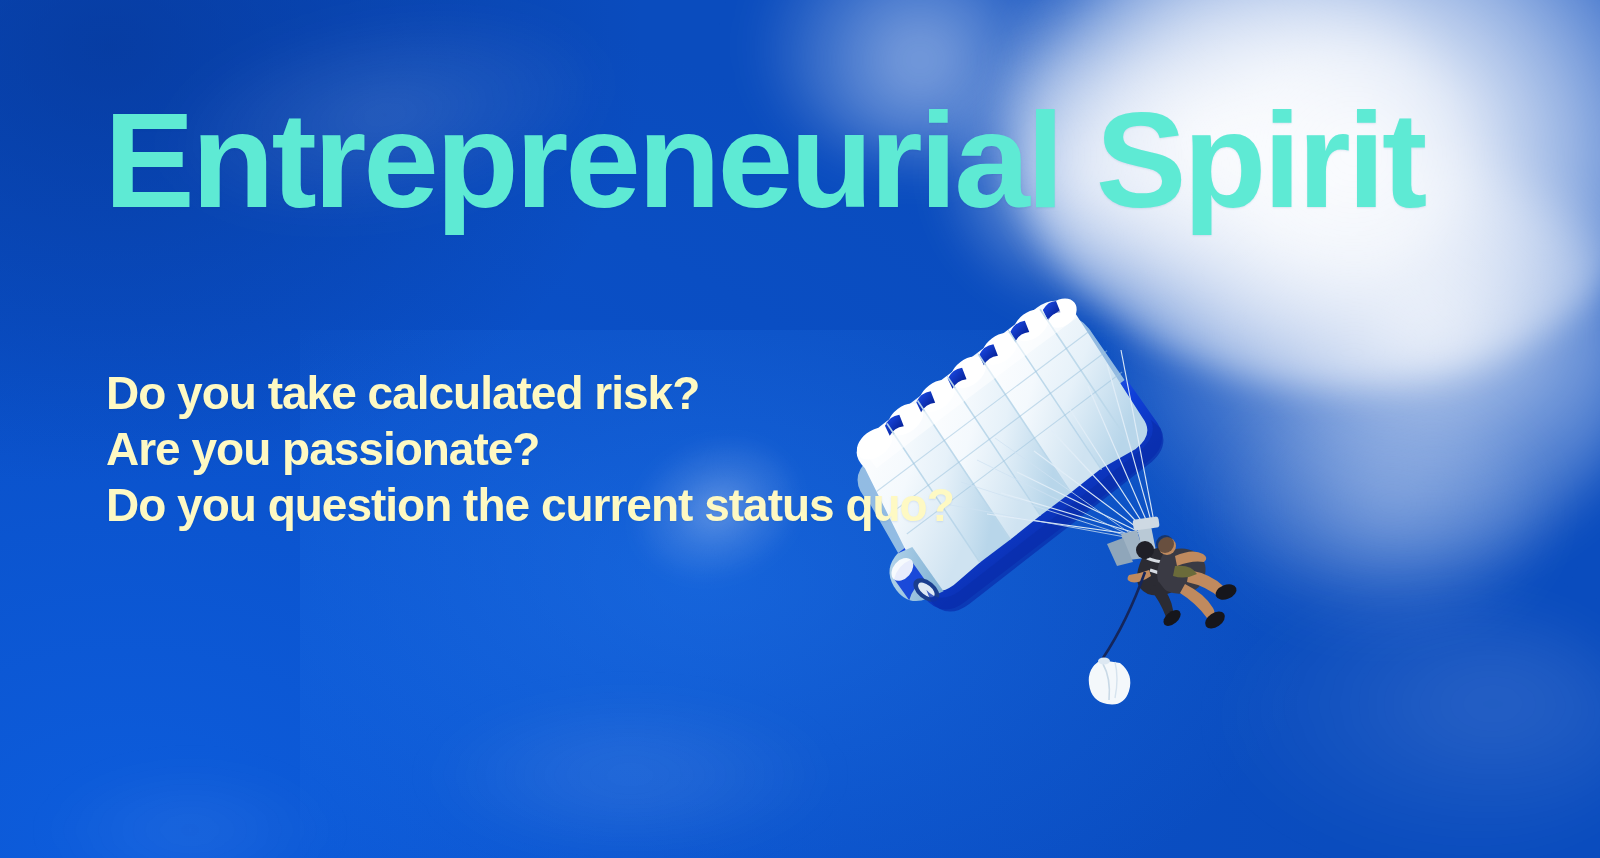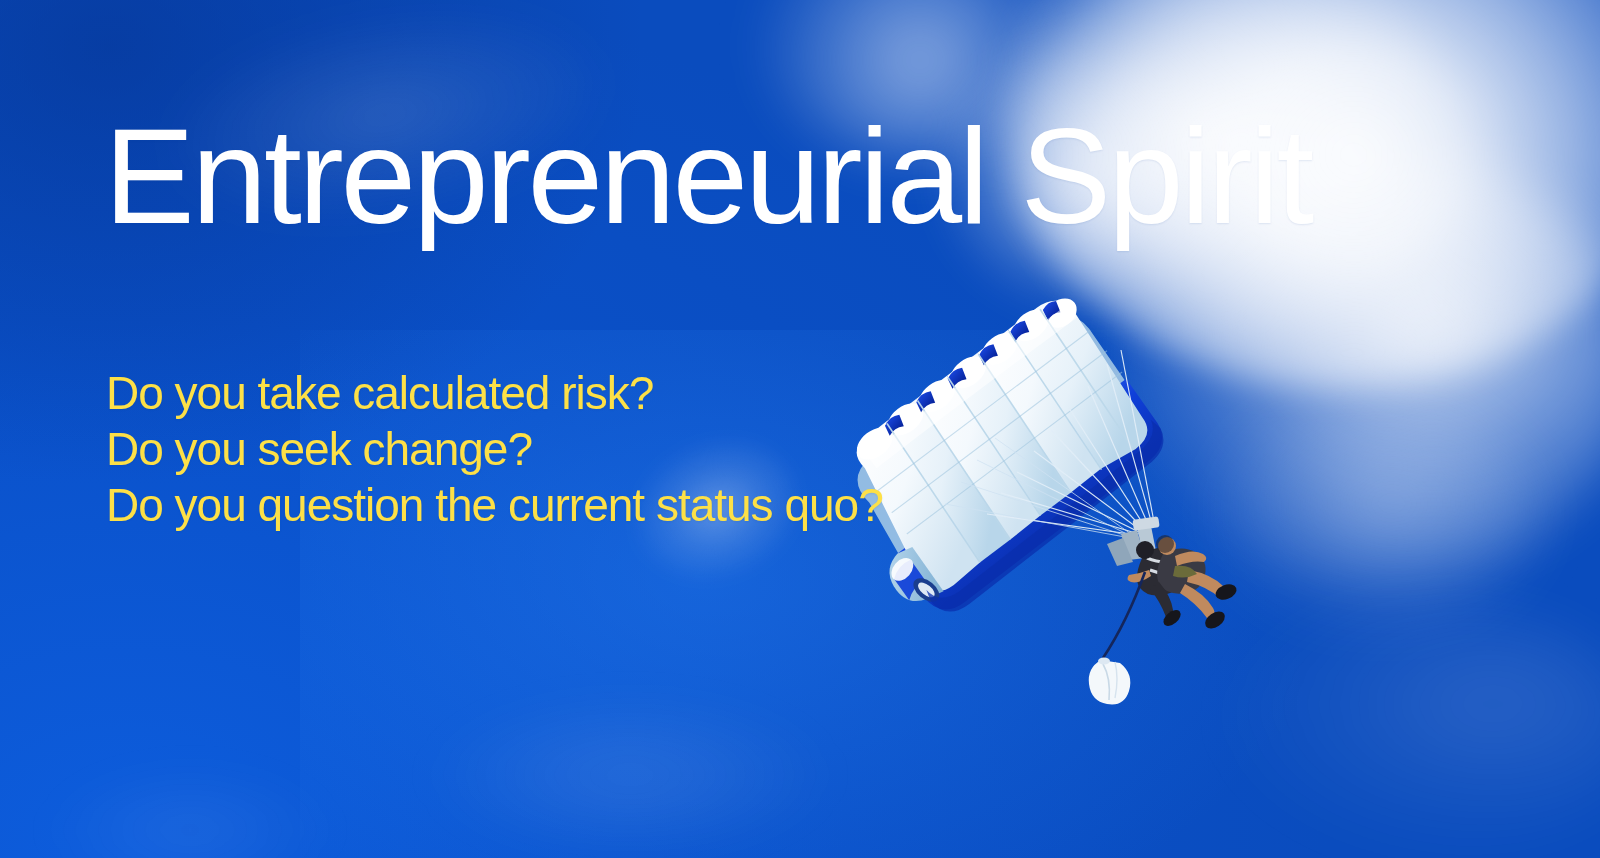--- a/index.html
+++ b/index.html
@@ -140,40 +140,40 @@
   .parachute-art {
     position:absolute;
     left:845px; top:320px;
     width:400px; height:400px;
   }
   .parachute-art svg { display:block; width:100%; height:100%; overflow:visible; }
 
   
   .headline {
     position:absolute;
-    left:104px; top:108px;
+    left:104px; top:92px;
     font-size:136px;
     line-height:1.0;
-    font-weight:400;
-    color:#ffffff;
+    font-weight:700;
+    color:#5eead4;
     letter-spacing:-3.2px;
     white-space:nowrap;
     text-shadow:0 1px 2px rgba(10,60,150,0.10);
   }
 
   .questions {
     position:absolute;
     left:106px; top:365px;
     width:1000px;
   }
   .q-line {
     font-size:46px;
     line-height:56px;
-    font-weight:400;
-    color:#fde047;
+    font-weight:700;
+    color:#fef9c3;
     letter-spacing:-1.0px;
     white-space:nowrap;
     text-shadow:0 1px 2px rgba(10,60,150,0.10);
   }
 </style>
 </head>
 <body>
 
 <div class="slide">
 
@@ -356,17 +356,17 @@
         <path d="M 270 342 q 4 16 0 36" stroke="#d6e3ee" stroke-width="1.4" fill="none"></path>
         <ellipse cx="259" cy="341" rx="6" ry="3.5" fill="#dde8f2"></ellipse>
       </g>
     </svg>
   </div>
 
   <div class="headline">Entrepreneurial Spirit</div>
 
   <div class="questions">
     <div class="q-line">Do you take calculated risk?</div>
-    <div class="q-line">Do you seek change?</div>
+    <div class="q-line">Are you passionate?</div>
     <div class="q-line">Do you question the current status quo?</div>
   </div>
 
 </div>
 
 </body></html>

